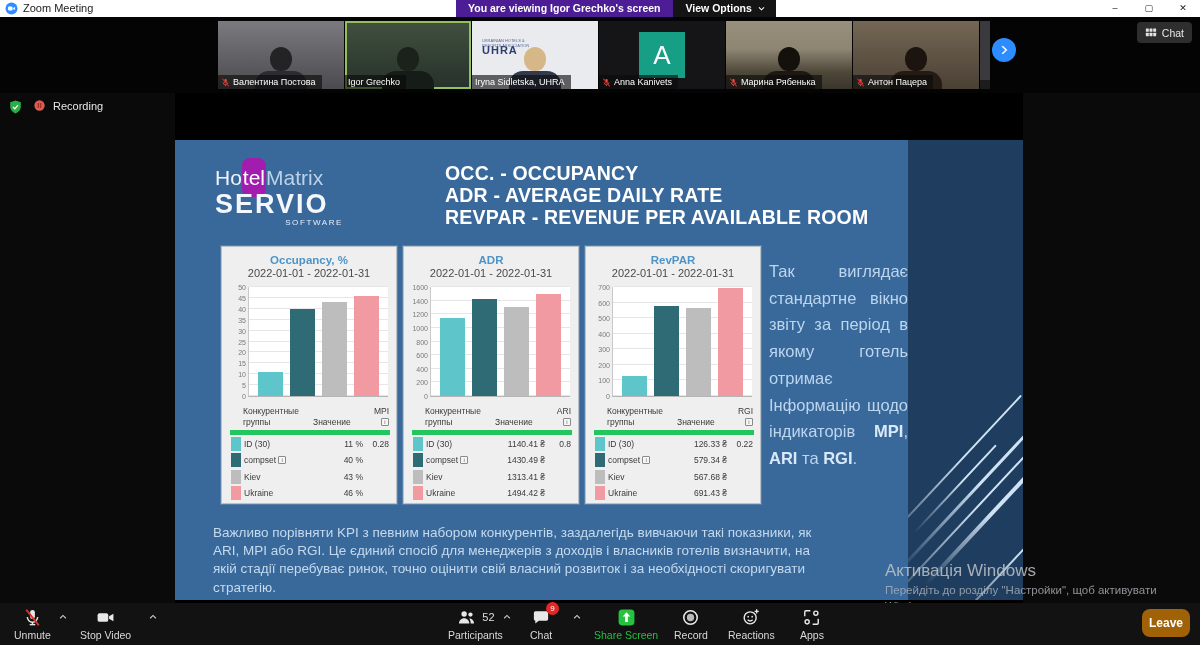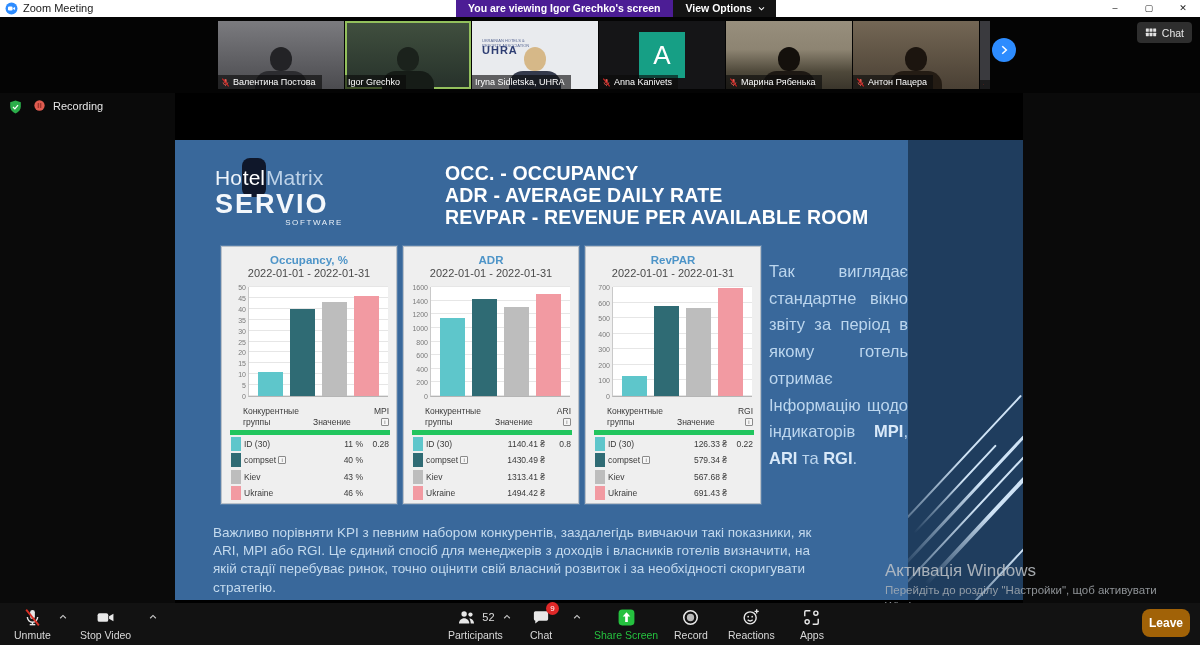--- a/index.html
+++ b/index.html
@@ -47,21 +47,21 @@
   .recbar { position:absolute; left:33px; top:99px; display:flex; align-items:center; gap:7px; color:#e6e6e6; font-size:11px; }
 
   
   .share-bg { position:absolute; left:175px; top:93px; width:848px; height:510px; background:#000; }
   .slide { position:absolute; left:175px; top:140px; width:848px; height:460px; background:#39689b; overflow:hidden; }
   .side-col { position:absolute; left:733px; top:0; width:115px; height:460px; background:#1f3d5e; overflow:hidden; }
   .dl { position:absolute; background:linear-gradient(to right, rgba(207,227,245,0) 0%, #cfe3f5 60%); transform:rotate(-47deg); transform-origin:left center; border-radius:2px; }
 
   .logo-block { position:absolute; left:40px; top:26px; width:140px; }
   .logo-line1 { font-size:21px; color:#eef4fb; }
-  .logo-line1 .lt-hi { background:#0f172a; padding:8px 1px; color:#fff;border-radius:8px; }
+  .logo-line1 .lt-hi { background:#a21caf; padding:8px 1px; color:#fff;border-radius:8px; }
   .logo-line1 .lt-mx { color:#bdd2e8; }
   .logo-line2 { font-size:27px; font-weight:800; color:#f4f8fc; letter-spacing:2px; line-height:1.05; }
   .logo-line3 { font-size:8px; letter-spacing:1.6px; color:#e9f1f9; text-align:right; width:128px; }
 
   .slide-title { position:absolute; left:270px; top:22px; width:580px; color:#fff; font-weight:800; font-size:19.5px; line-height:1.14; letter-spacing:.2px; }
 
   
   .panel { position:absolute; top:106px; width:176px; height:258px; background:#efefef; border:1px solid #bac1c9; box-shadow:0 0 0 1px rgba(255,255,255,.15);margin-left:8px; }
   .p0 { left:38px; } .p1 { left:220px; } .p2 { left:402px; }
   .c-title { margin-top:7px; text-align:center; color:#4d94c8; font-weight:bold; font-size:11.5px; }

